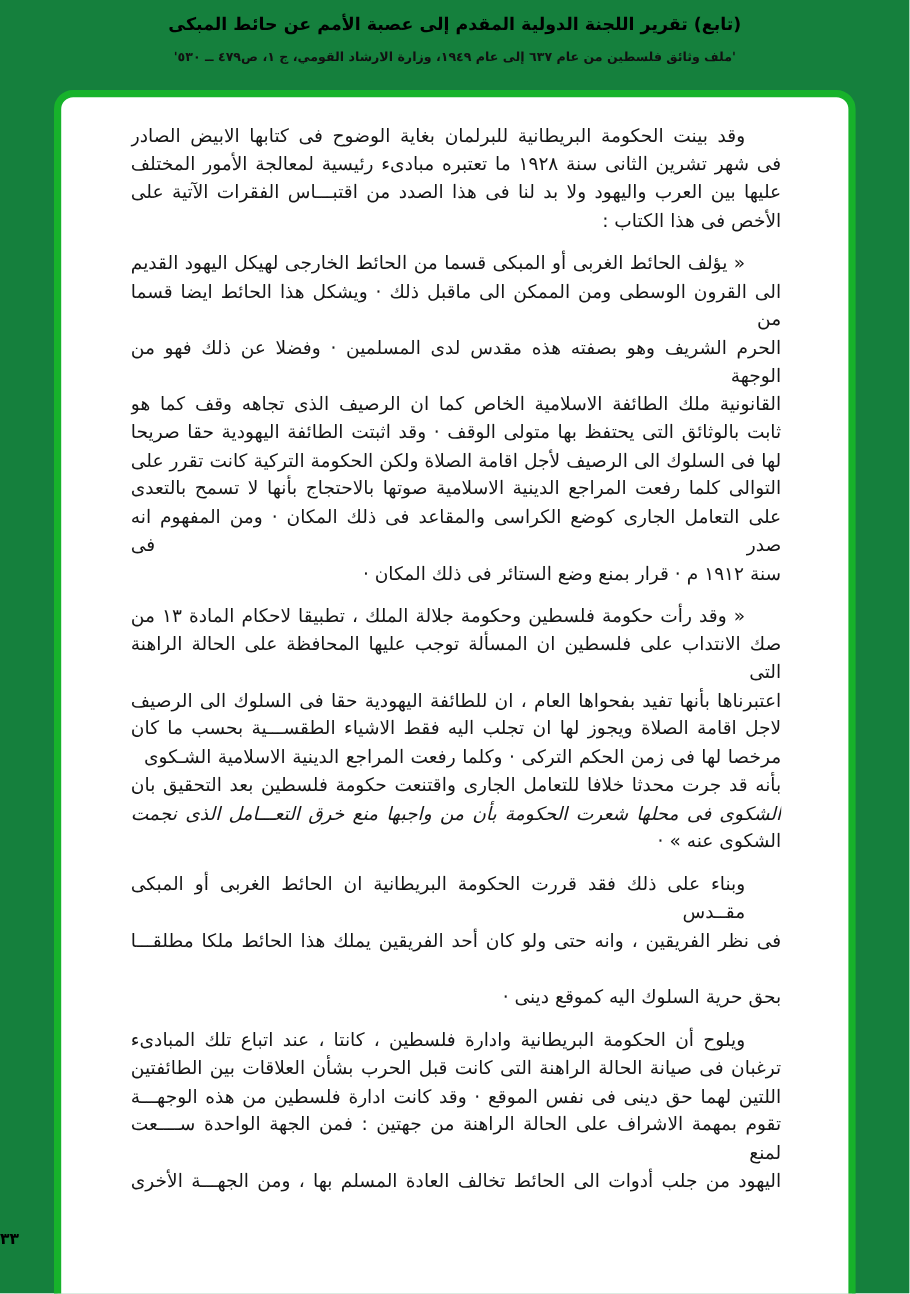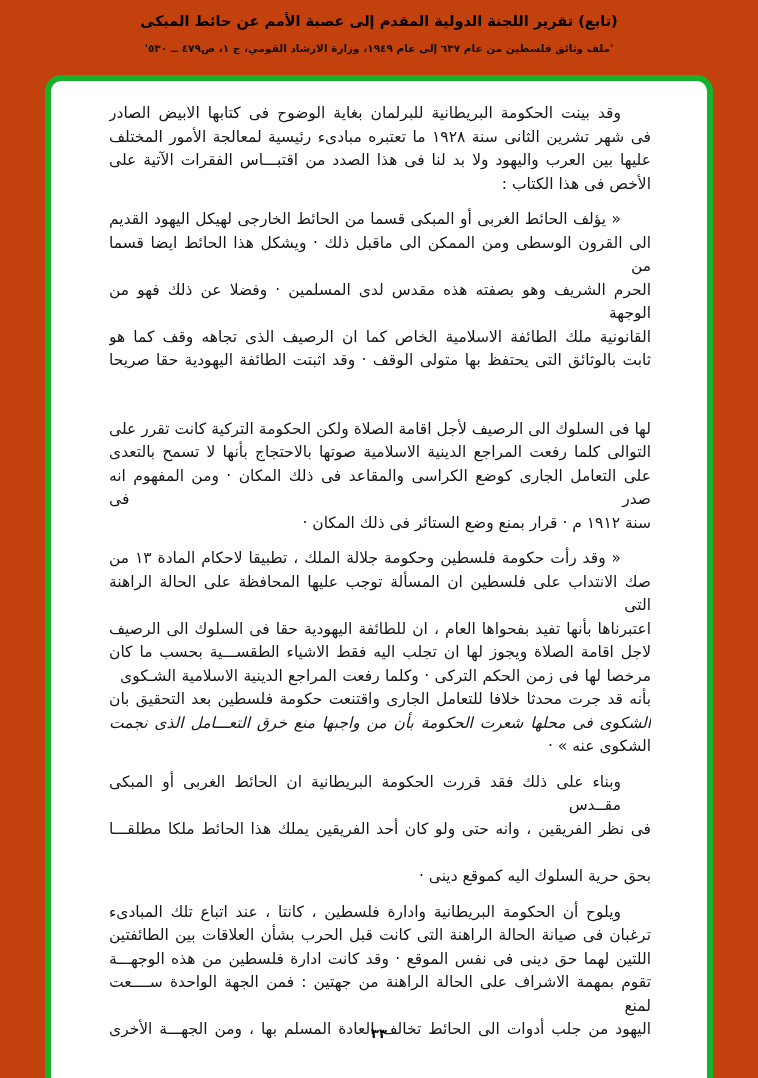--- a/index.html
+++ b/index.html
@@ -1,20 +1,20 @@
 <!DOCTYPE html>
 <html lang="ar" dir="rtl"><head>
 <meta charset="utf-8">
 <style>
   html,body{margin:0;padding:0;background:#ffffff;}
   body{
     width:758px;height:1078px;overflow:hidden;
     font-family:"DejaVu Sans", sans-serif;
   }
-  .page{position:relative;width:758px;height:1078px;direction:rtl;background:#c2410c;}
+  .page{position:relative;width:758px;height:1078px;direction:rtl;background:#15803d;}
   .doc-title{
     position:absolute;top:13px;left:0;right:0;text-align:center;
     font-size:14.5px;font-weight:bold;color:#000;letter-spacing:0;
   }
   .doc-source{
     position:absolute;top:42px;left:0;right:0;text-align:center;
     font-size:10.5px;font-weight:bold;color:#111;
   }
   .frame{
     position:absolute;left:45px;top:75px;width:668px;height:1033px;
@@ -27,21 +27,21 @@
   }
   .para{margin:0 0 12px 0;}
   .pline{
     font-size:15.5px;line-height:23.5px;color:#161616;
     text-align:justify;text-align-last:justify;text-justify:inter-word;
     white-space:normal;overflow:hidden;
   }
   .pline.plast{text-align-last:right;}
   .pline.indent{padding-right:30px;}
   .page-num{
-    position:absolute;top:1026px;left:0;right:0;text-align:center;
+    position:absolute;top:1026px;left:0;right:0;text-align:left;
     font-size:13px;font-weight:bold;color:#000;
   }
 </style>
 </head>
 <body>
 
 <div class="page">
 
   <div class="doc-title">(تابع) تقرير اللجنة الدولية المقدم إلى عصبة الأمم عن حائط المبكى</div>
 
@@ -54,21 +54,21 @@
           <div class="pline" style="color: rgb(22, 22, 22);">فى شهر تشرين الثانى سنة ١٩٢٨ ما تعتبره مبادىء رئيسية لمعالجة الأمور المختلف</div>
           <div class="pline" style="color: rgb(22, 22, 22);">عليها بين العرب واليهود ولا بد لنا فى هذا الصدد من اقتبـــاس الفقرات الآتية على</div>
           <div class="pline plast" style="color: rgb(22, 22, 22);">الأخص فى هذا الكتاب :</div>
         </div>
         <div class="para">
           <div class="pline indent" style="color: rgb(22, 22, 22);">« يؤلف الحائط الغربى أو المبكى قسما من الحائط الخارجى لهيكل اليهود القديم</div>
           <div class="pline" style="color: rgb(22, 22, 22);">الى القرون الوسطى ومن الممكن الى ماقبل ذلك · ويشكل هذا الحائط ايضا قسما من</div>
           <div class="pline" style="color: rgb(22, 22, 22);">الحرم الشريف وهو بصفته هذه مقدس لدى المسلمين · وفضلا عن ذلك فهو من الوجهة</div>
           <div class="pline" style="color: rgb(22, 22, 22);">القانونية ملك الطائفة الاسلامية الخاص كما ان الرصيف الذى تجاهه وقف كما هو</div>
           <div class="pline" style="color: rgb(22, 22, 22);">ثابت بالوثائق التى يحتفظ بها متولى الوقف · وقد اثبتت الطائفة اليهودية حقا صريحا</div>
-          <div class="pline" style="color: rgb(22, 22, 22); margin-top: 45px;">لها فى السلوك الى الرصيف لأجل اقامة الصلاة ولكن الحكومة التركية كانت تقرر على</div>
+          <div class="pline" style="color: rgb(22, 22, 22);">لها فى السلوك الى الرصيف لأجل اقامة الصلاة ولكن الحكومة التركية كانت تقرر على</div>
           <div class="pline" style="color: rgb(22, 22, 22);">التوالى كلما رفعت المراجع الدينية الاسلامية صوتها بالاحتجاج بأنها لا تسمح بالتعدى</div>
           <div class="pline" style="color: rgb(22, 22, 22);">على التعامل الجارى كوضع الكراسى والمقاعد فى ذلك المكان · ومن المفهوم انه صدر فى</div>
           <div class="pline plast" style="color: rgb(22, 22, 22);">سنة ١٩١٢ م · قرار بمنع وضع الستائر فى ذلك المكان ·</div>
         </div>
         <div class="para">
           <div class="pline indent" style="color: rgb(22, 22, 22);">« وقد رأت حكومة فلسطين وحكومة جلالة الملك ، تطبيقا لاحكام المادة ١٣ من</div>
           <div class="pline" style="color: rgb(22, 22, 22);">صك الانتداب على فلسطين ان المسألة توجب عليها المحافظة على الحالة الراهنة التى</div>
           <div class="pline" style="color: rgb(22, 22, 22);">اعتبرناها بأنها تفيد بفحواها العام ، ان للطائفة اليهودية حقا فى السلوك الى الرصيف</div>
           <div class="pline" style="color: rgb(22, 22, 22);">لاجل اقامة الصلاة ويجوز لها ان تجلب اليه فقط الاشياء الطقســـية بحسب ما كان</div>
           <div class="pline" style="color: rgb(22, 22, 22); margin-left: 11px;">مرخصا لها فى زمن الحكم التركى · وكلما رفعت المراجع الدينية الاسلامية الشـكوى</div>

